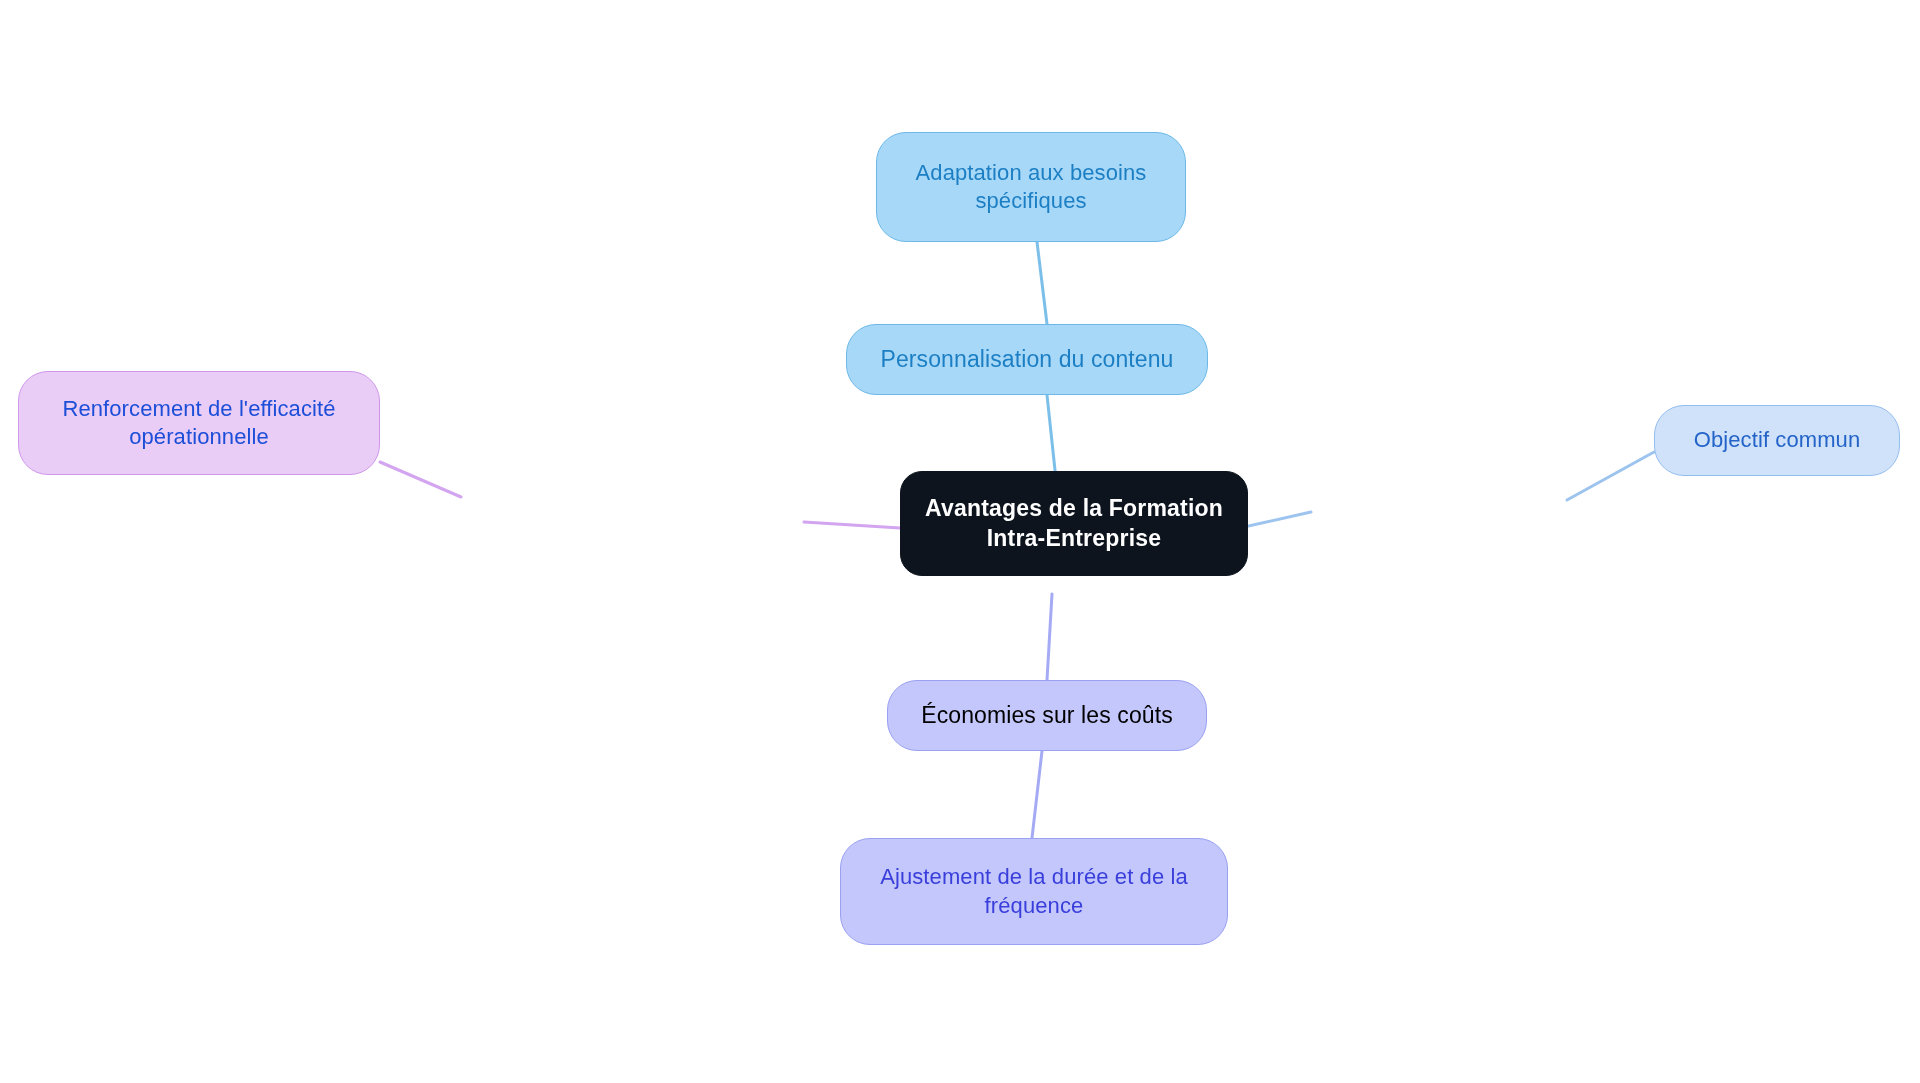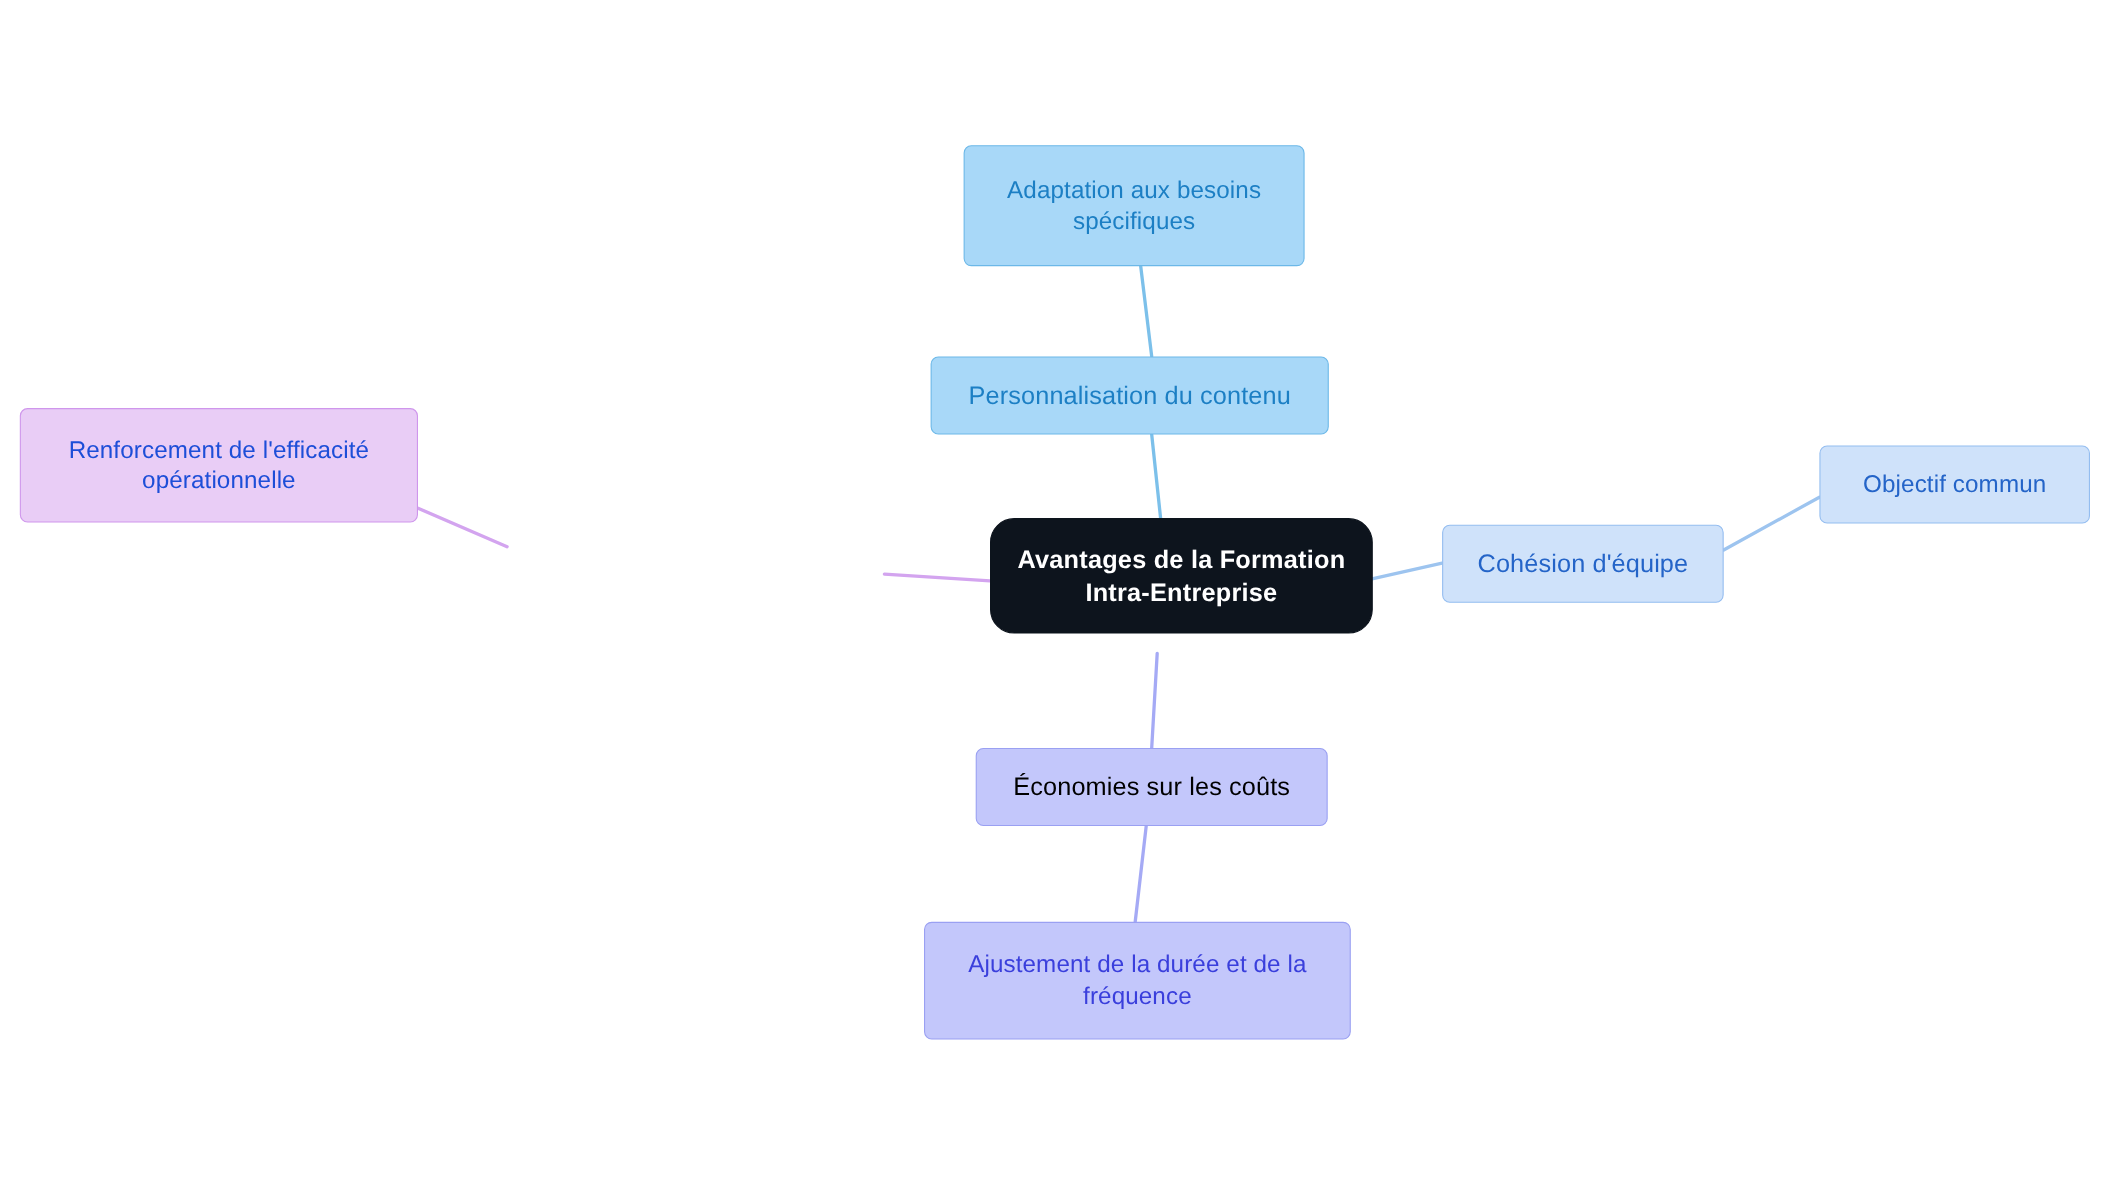--- a/index.html
+++ b/index.html
@@ -24,21 +24,21 @@
     width: 1920px;
     height: 1083px;
   }
   .node {
     position: absolute;
     box-sizing: border-box;
     display: flex;
     align-items: center;
     justify-content: center;
     text-align: center;
-    border-radius: 7px;
+    border-radius: 30px;
     border-style: solid;
     border-width: 1.5px;
     line-height: 1.28;
     letter-spacing: 0.1px;
     padding: 6px 14px;
   }
   .node-label {
     display: block;
     white-space: pre-line;
   }
@@ -77,23 +77,20 @@
 
   <div class="node node-lvl2" style="left: 876px; top: 132px; width: 310px; height: 110px; background: rgb(168, 216, 248); color: rgb(28, 127, 196); border-color: rgb(108, 184, 232);">
     <span class="node-label">Adaptation aux besoins
 spécifiques</span>
   </div>
 
   <div class="node node-lvl1" style="left: 846px; top: 324px; width: 362px; height: 71px; background: rgb(168, 216, 248); color: rgb(28, 127, 196); border-color: rgb(108, 184, 232);">
     <span class="node-label">Personnalisation du contenu</span>
   </div>
 
-  <div class="node node-lvl1" style="left: 1311px; top: 477px; width: 256px; height: 71px; background: rgb(207, 226, 250); color: rgb(36, 100, 200); border-color: rgb(148, 189, 240);">
-    <span class="node-label">Cohésion d'équipe</span>
-  </div>
 
   <div class="node node-lvl2" style="left: 1654px; top: 405px; width: 246px; height: 71px; background: rgb(207, 226, 250); color: rgb(36, 100, 200); border-color: rgb(148, 189, 240); text-align: center;">
     <span class="node-label">Objectif commun</span>
   </div>
 
   <div class="node node-lvl1" style="left: 887px; top: 680px; width: 320px; height: 71px; background: rgb(195, 199, 251); color: #000000; border-color: rgb(154, 160, 242);">
     <span class="node-label">Économies sur les coûts</span>
   </div>
 
   <div class="node node-lvl2" style="left: 840px; top: 838px; width: 388px; height: 107px; background: rgb(195, 199, 251); color: rgb(58, 63, 220); border-color: rgb(154, 160, 242);">

